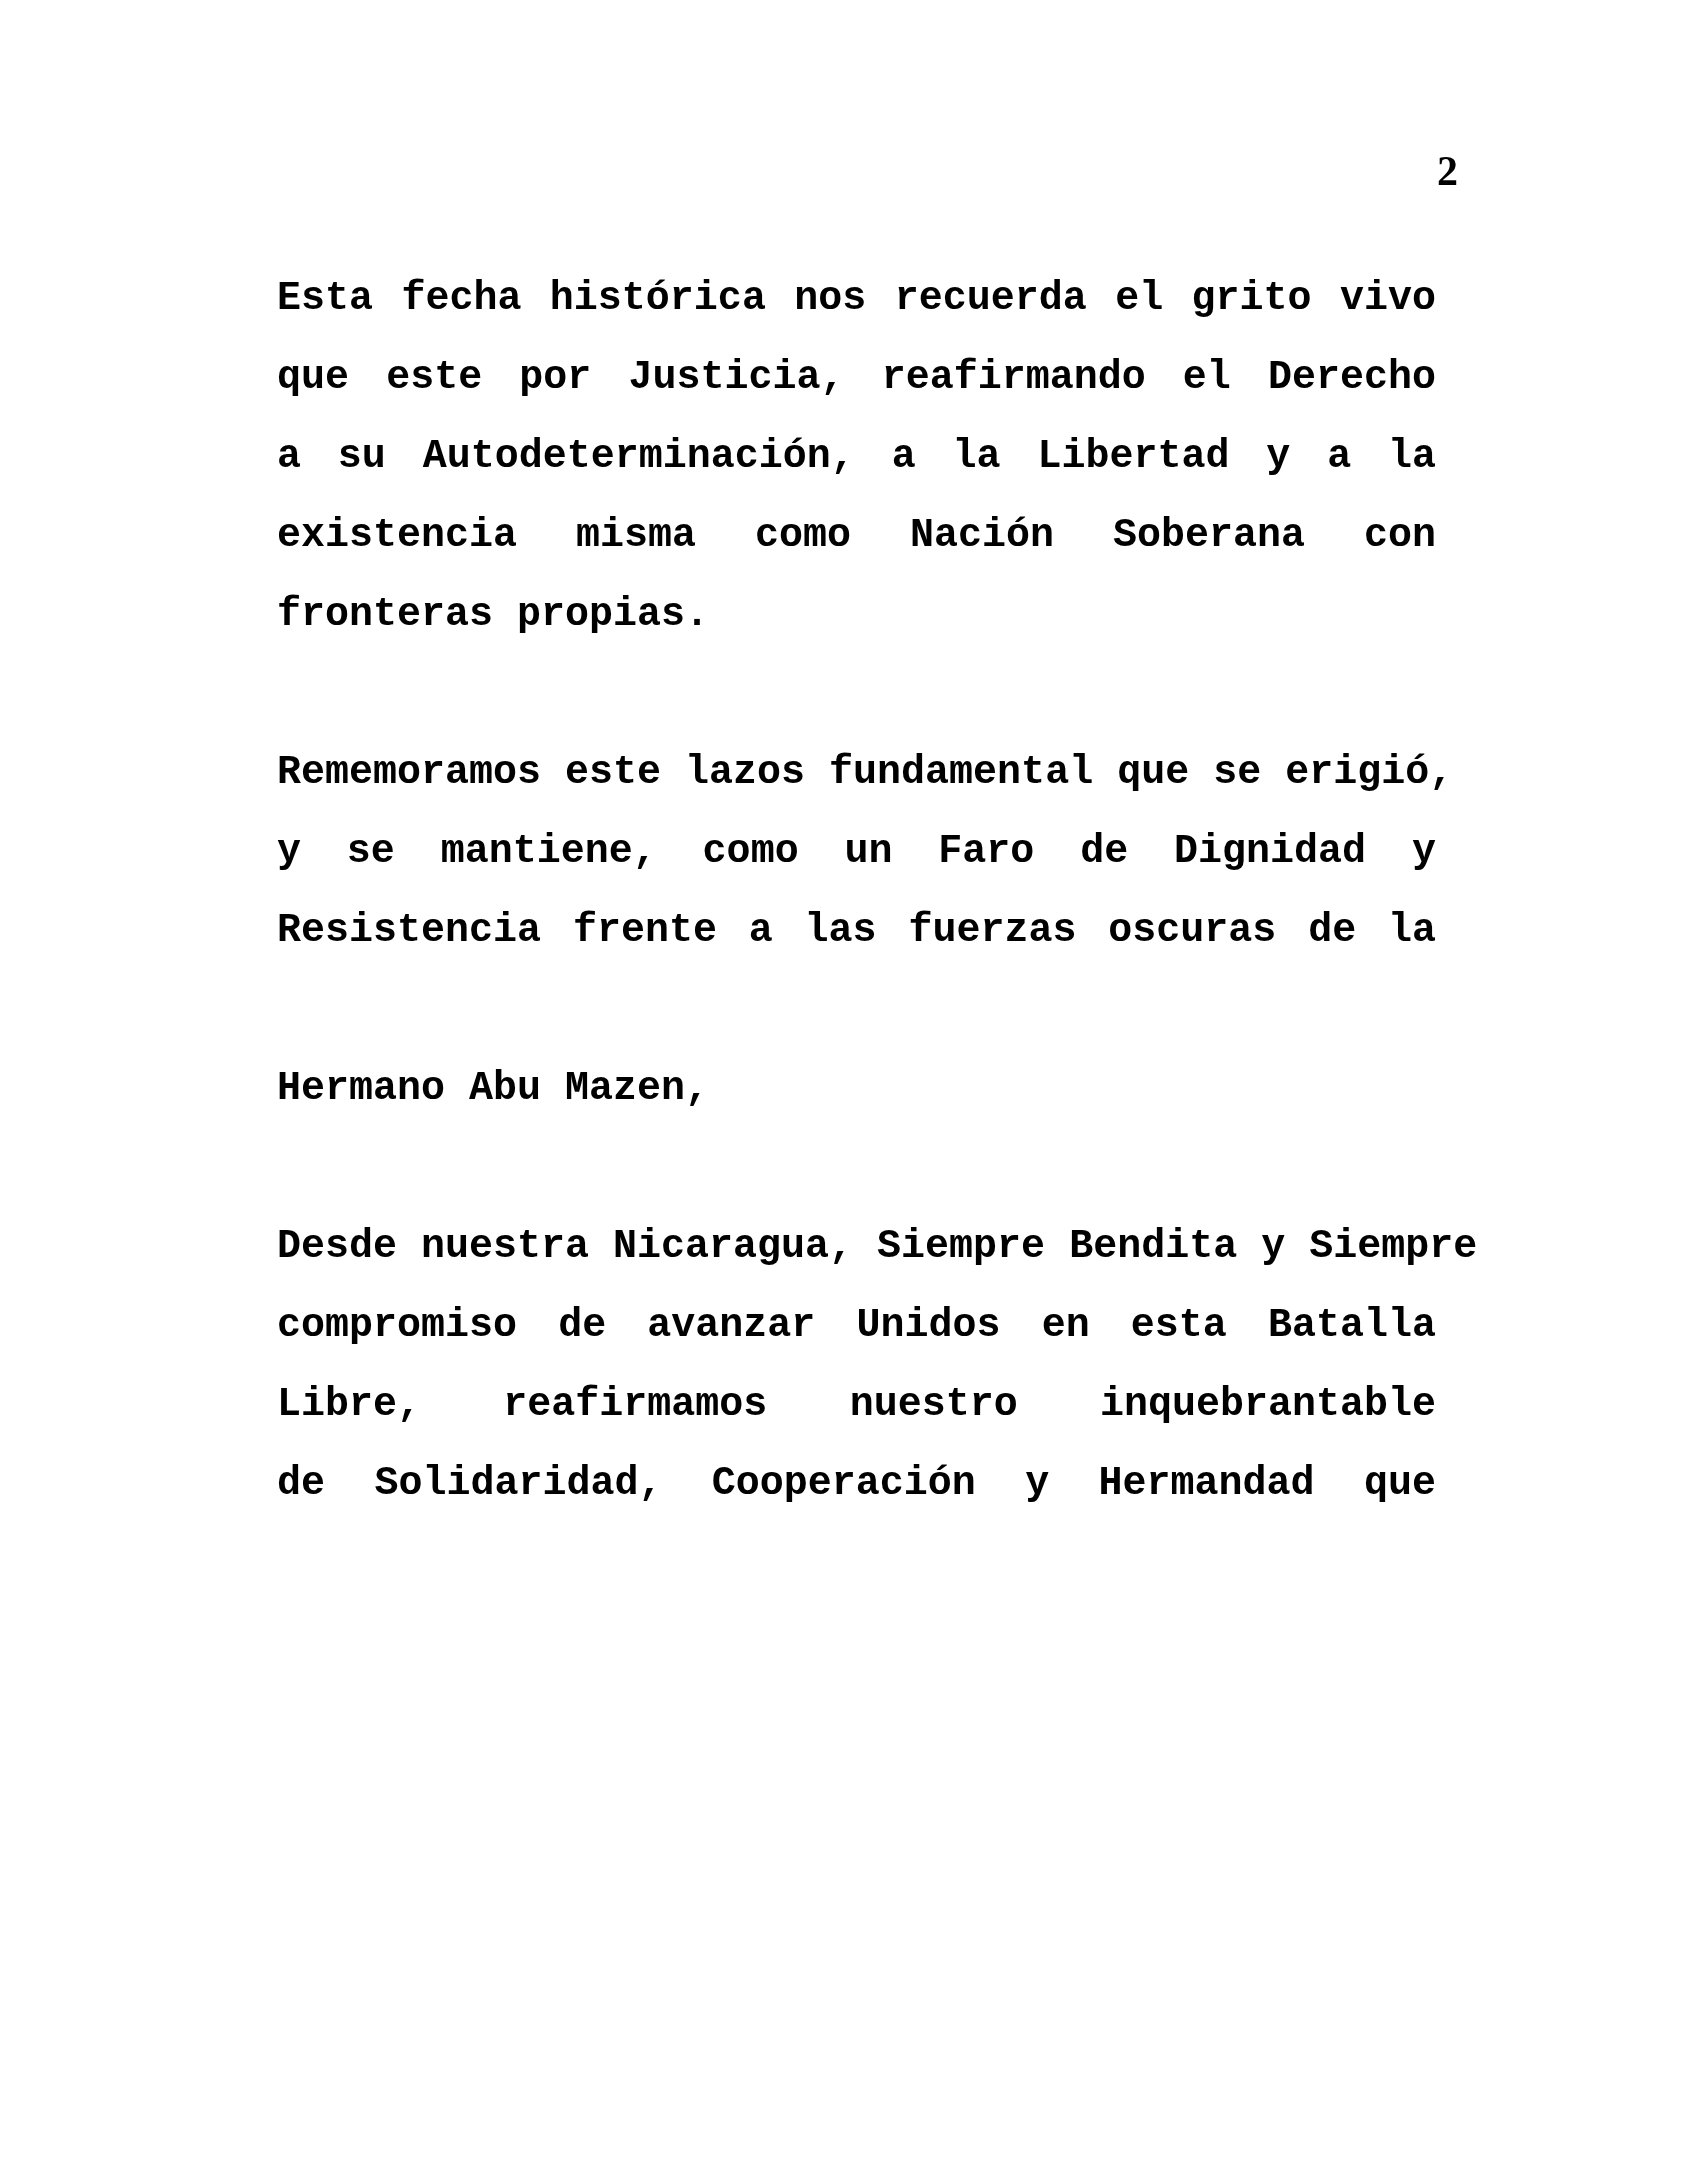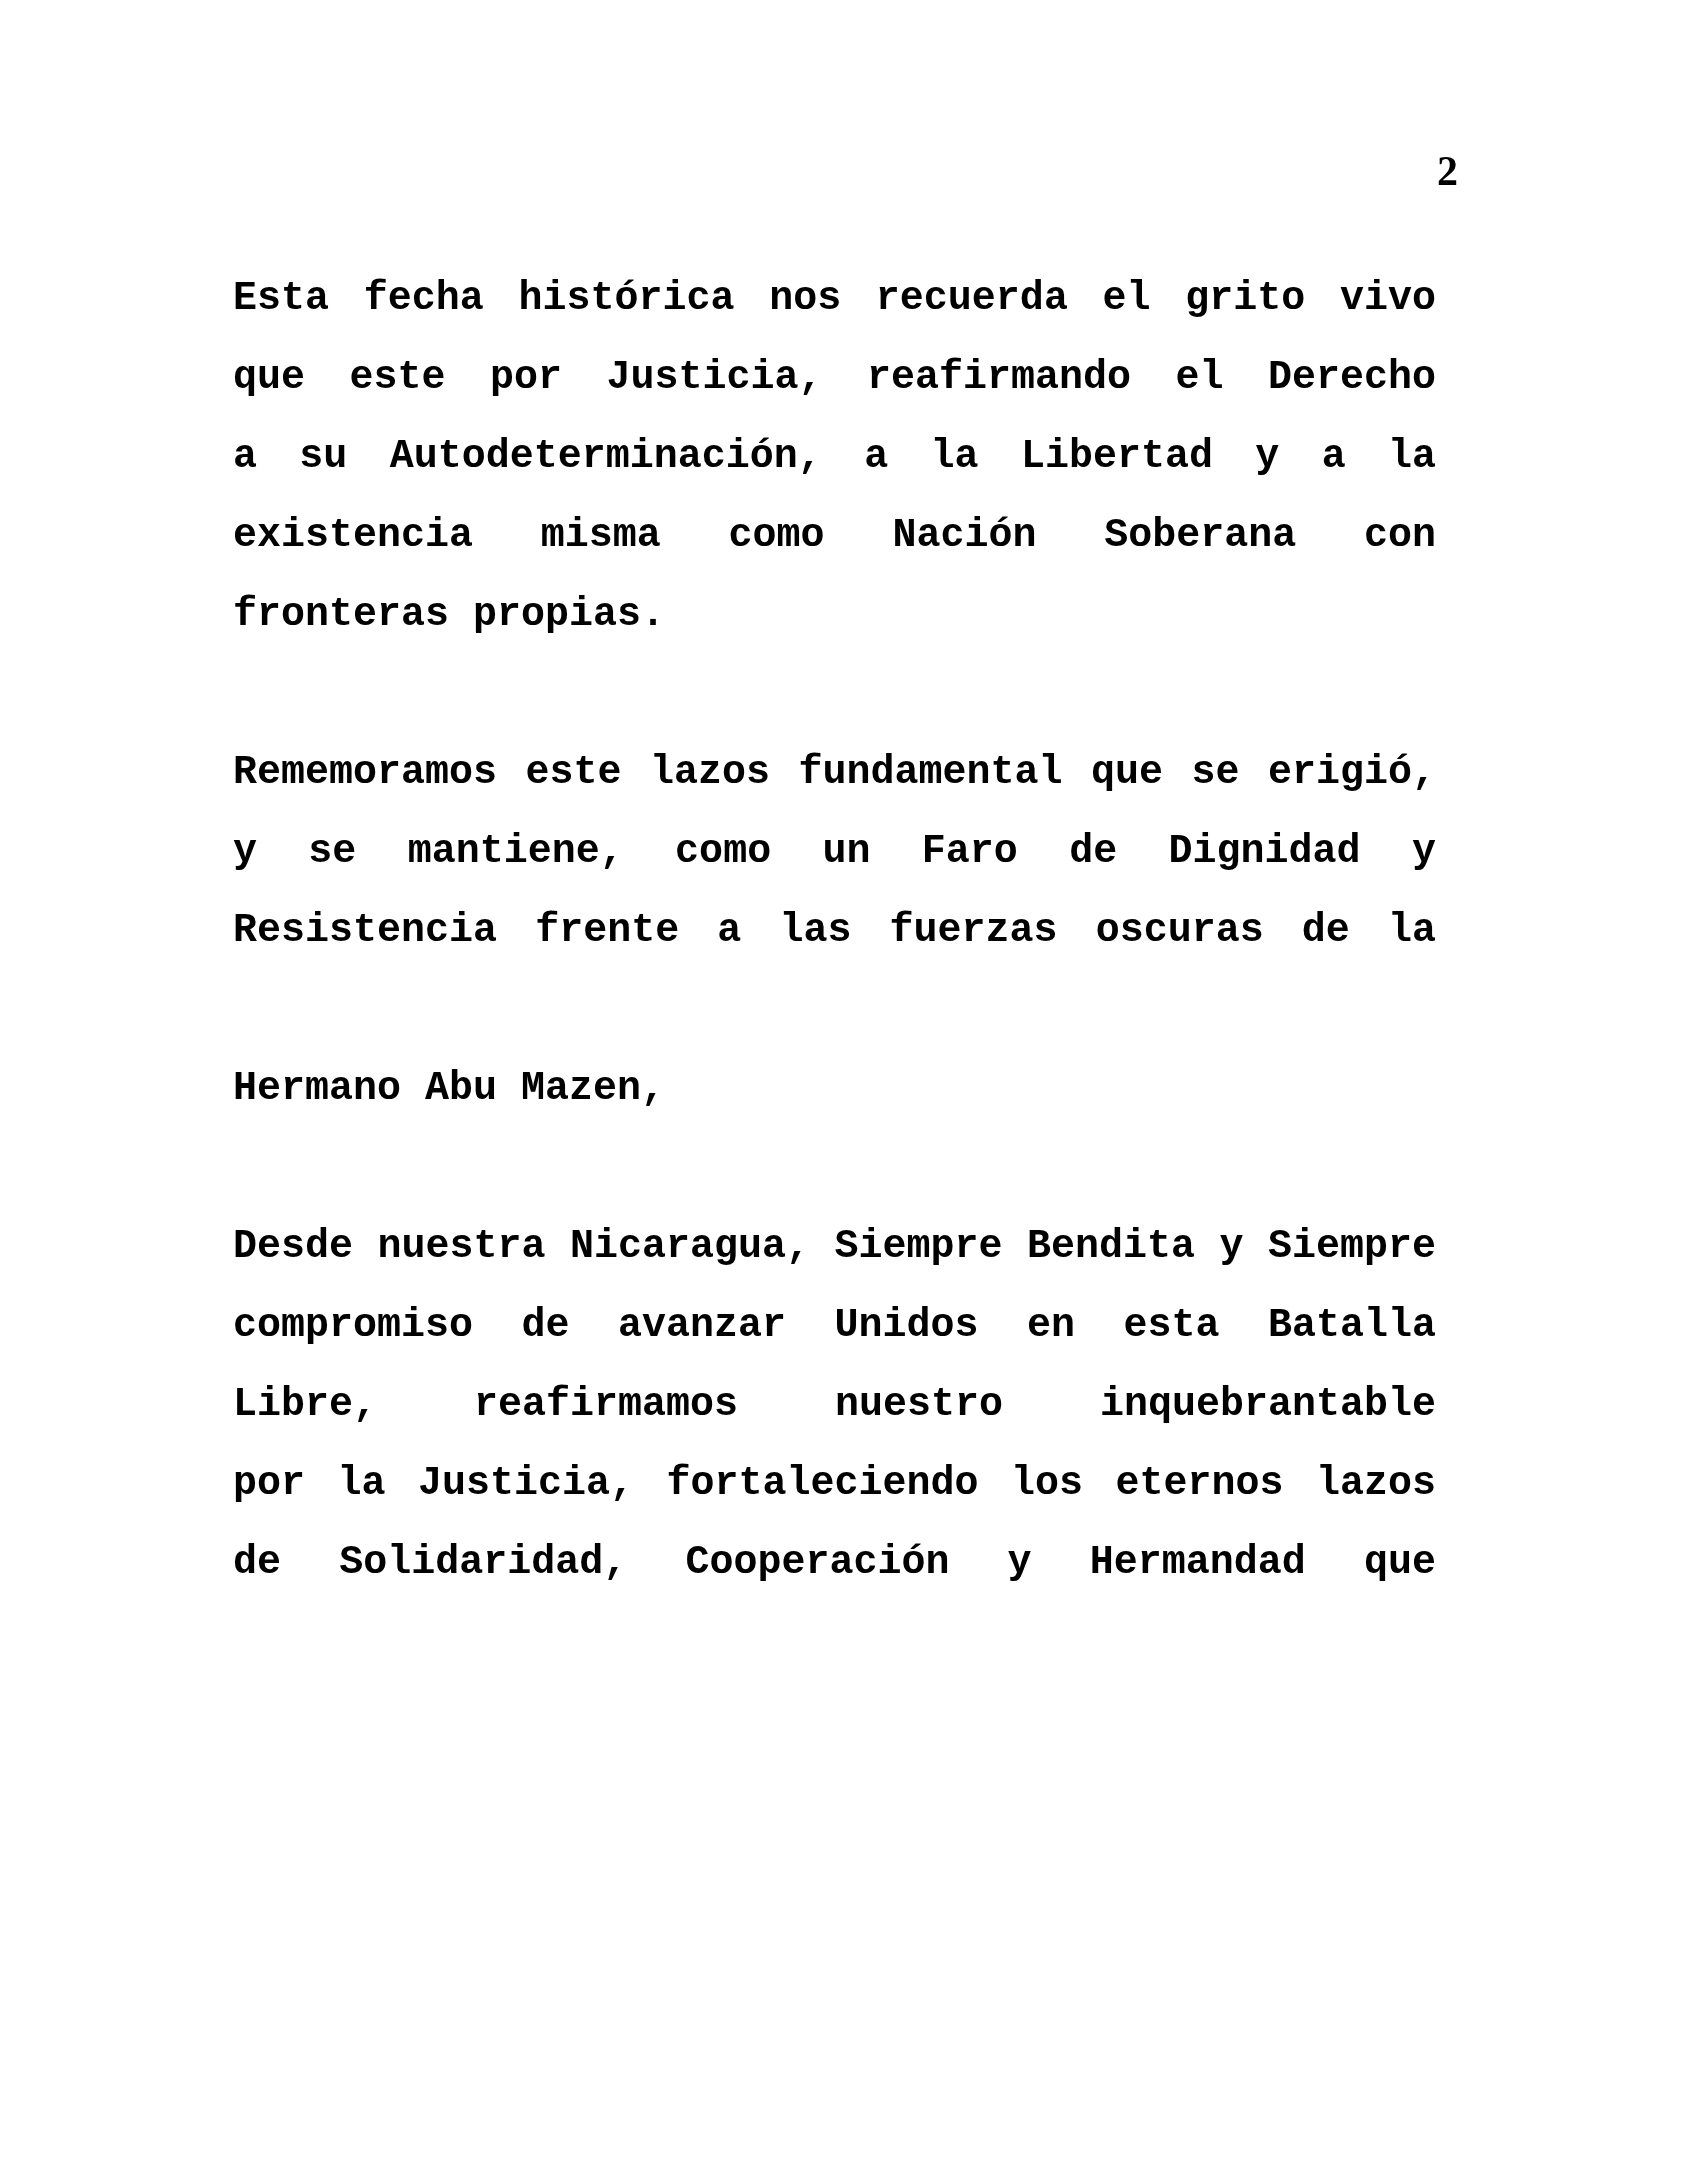--- a/index.html
+++ b/index.html
@@ -58,20 +58,21 @@
   }
 
   
   .line {
     display: block;
     text-align: justify;
     text-align-last: justify;
     height: 79px;
     line-height: 79px;
     white-space: nowrap;
+    margin-left: 44px;
   }
 
   .line.flush {
     text-align-last: left;
     text-align: right;
   }
 
   .para-gap {
     height: 79px;
   }
@@ -99,19 +100,18 @@
       </div>
       <div class="para-gap"></div>
       <div class="para" style="margin-bottom: 0px;">
         <span class="line flush">Hermano Abu Mazen,</span>
       </div>
       <div class="para-gap"></div>
       <div class="para" style="margin-bottom: 0px;">
         <span class="line">Desde nuestra Nicaragua, Siempre Bendita y Siempre</span>
         <span class="line">compromiso de avanzar Unidos en esta Batalla</span>
         <span class="line">Libre, reafirmamos nuestro inquebrantable</span>
-        <span class="line">por la Justicia, fortaleciendo los eternos lazos</span>
         <span class="line">de Solidaridad, Cooperación y Hermandad que</span>
       </div>
     </div>
 
 </div>
 
 
 </body></html>

